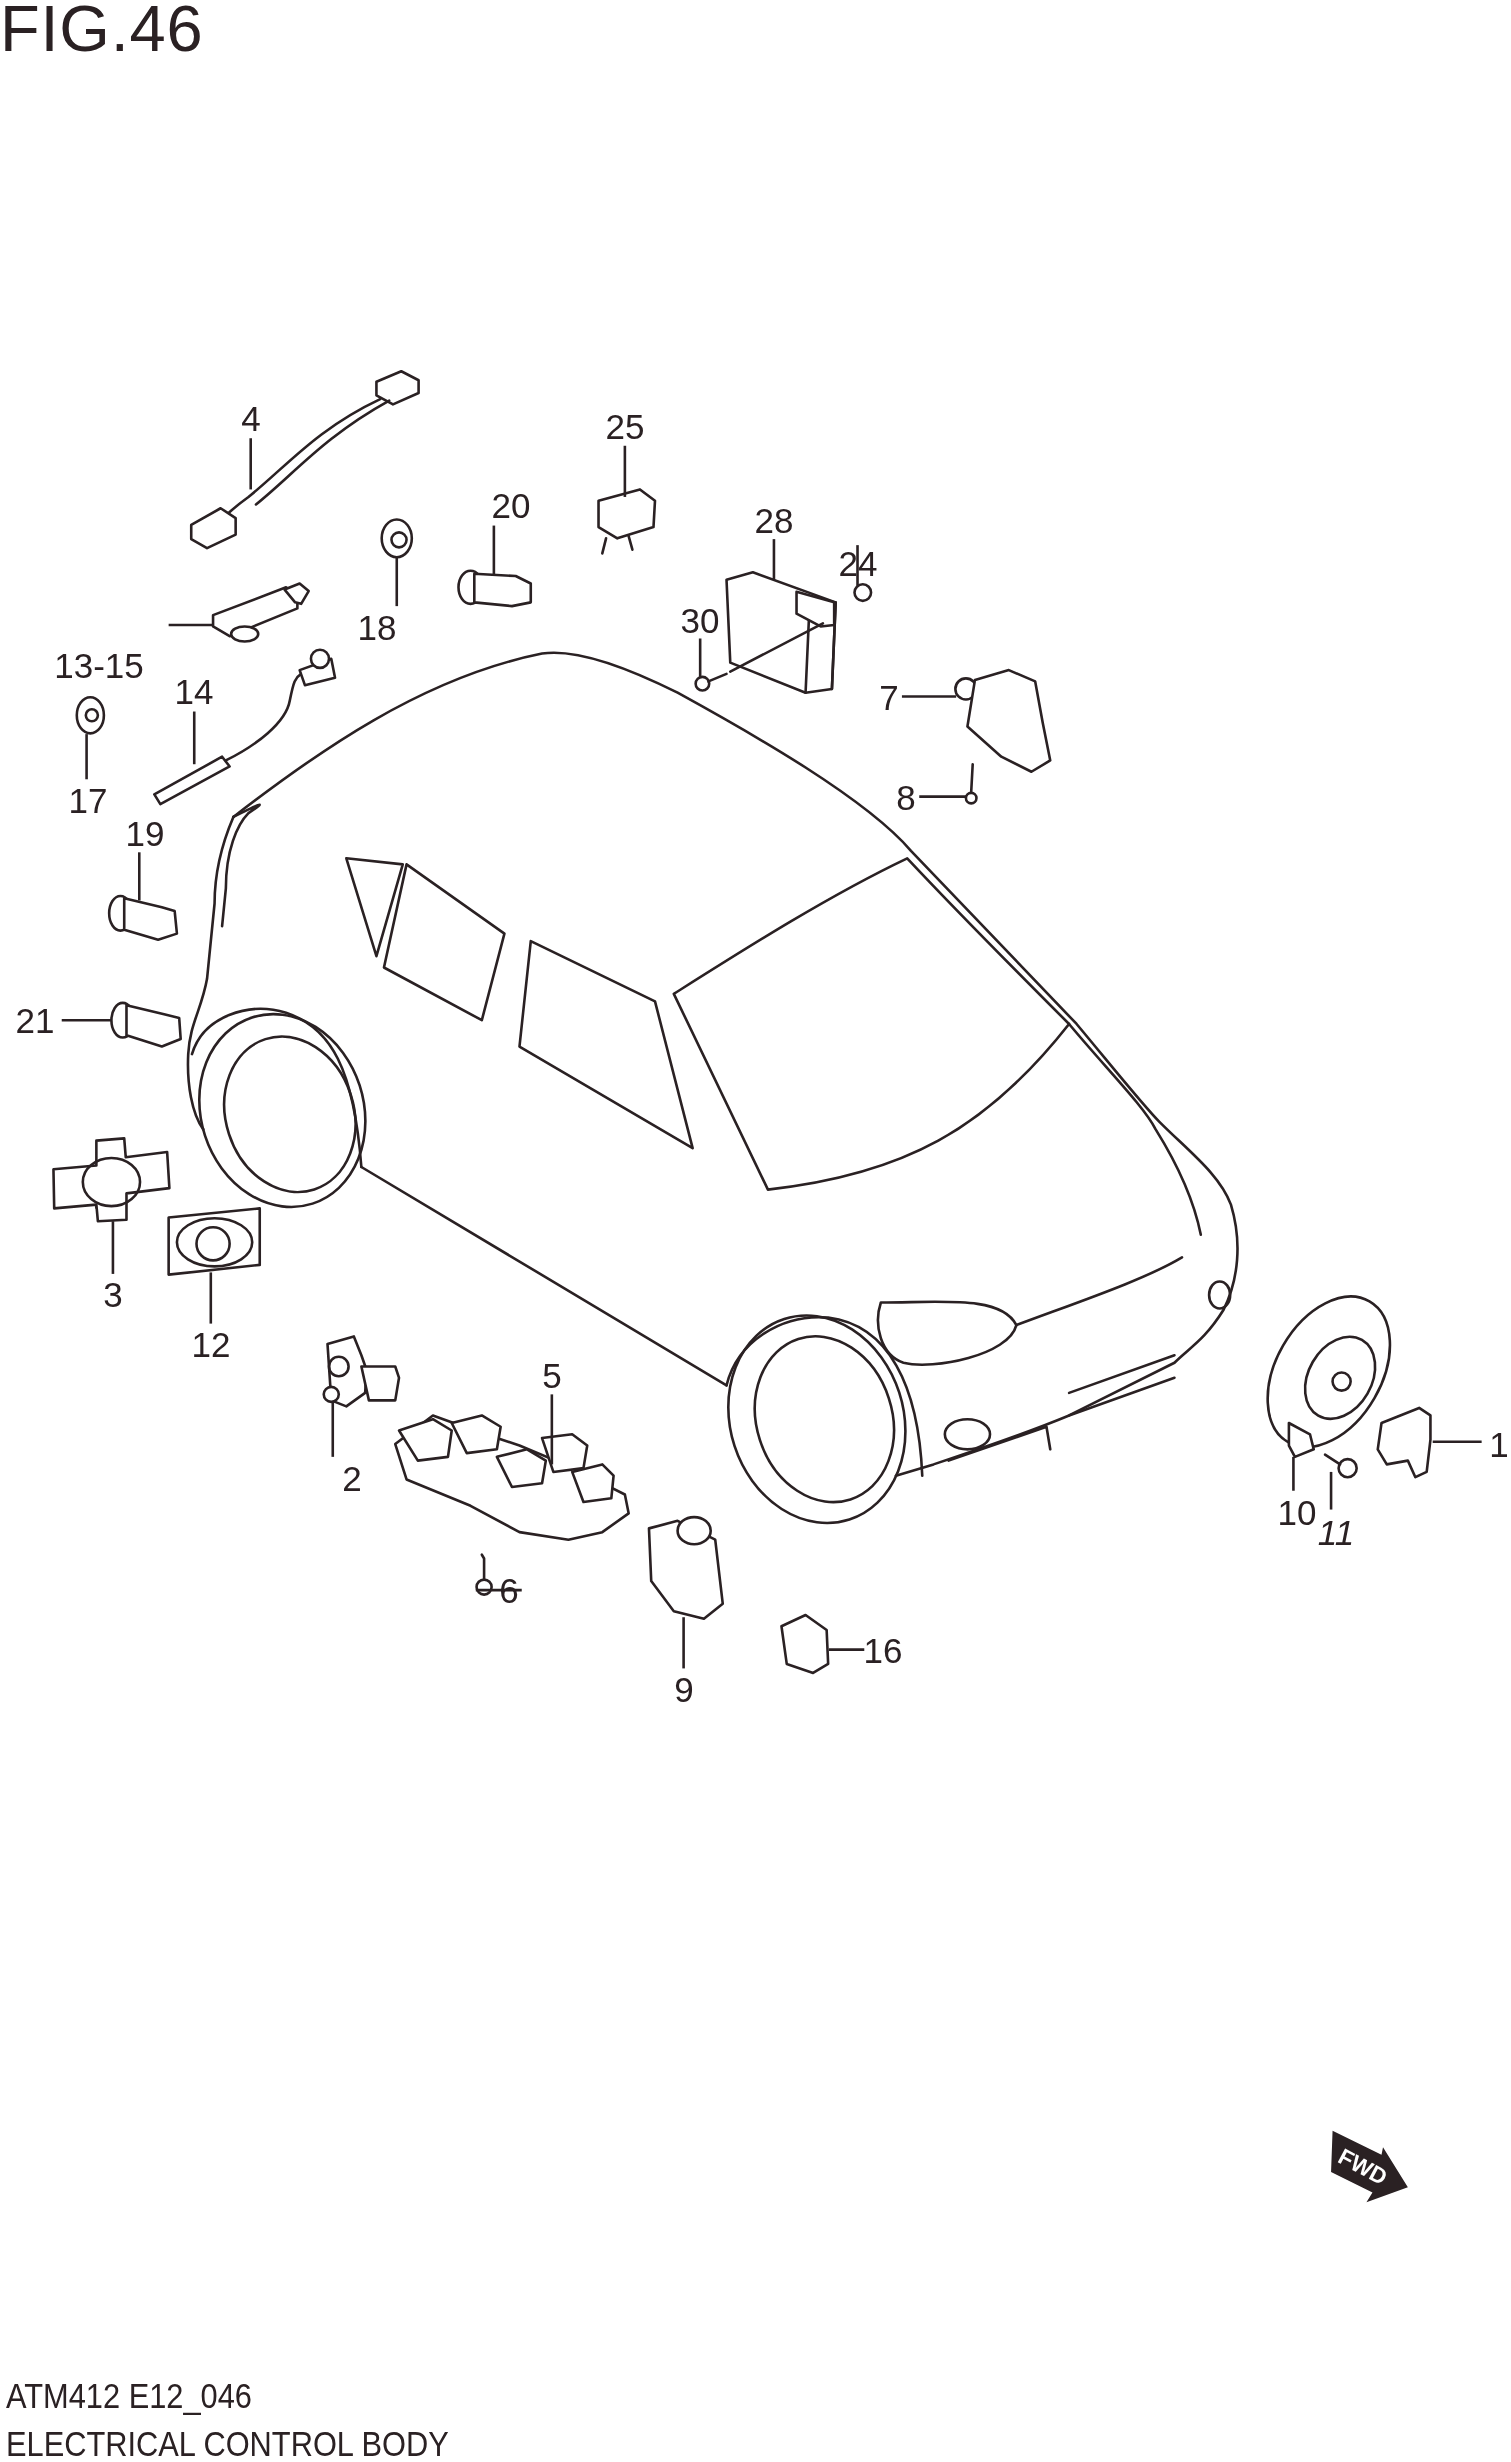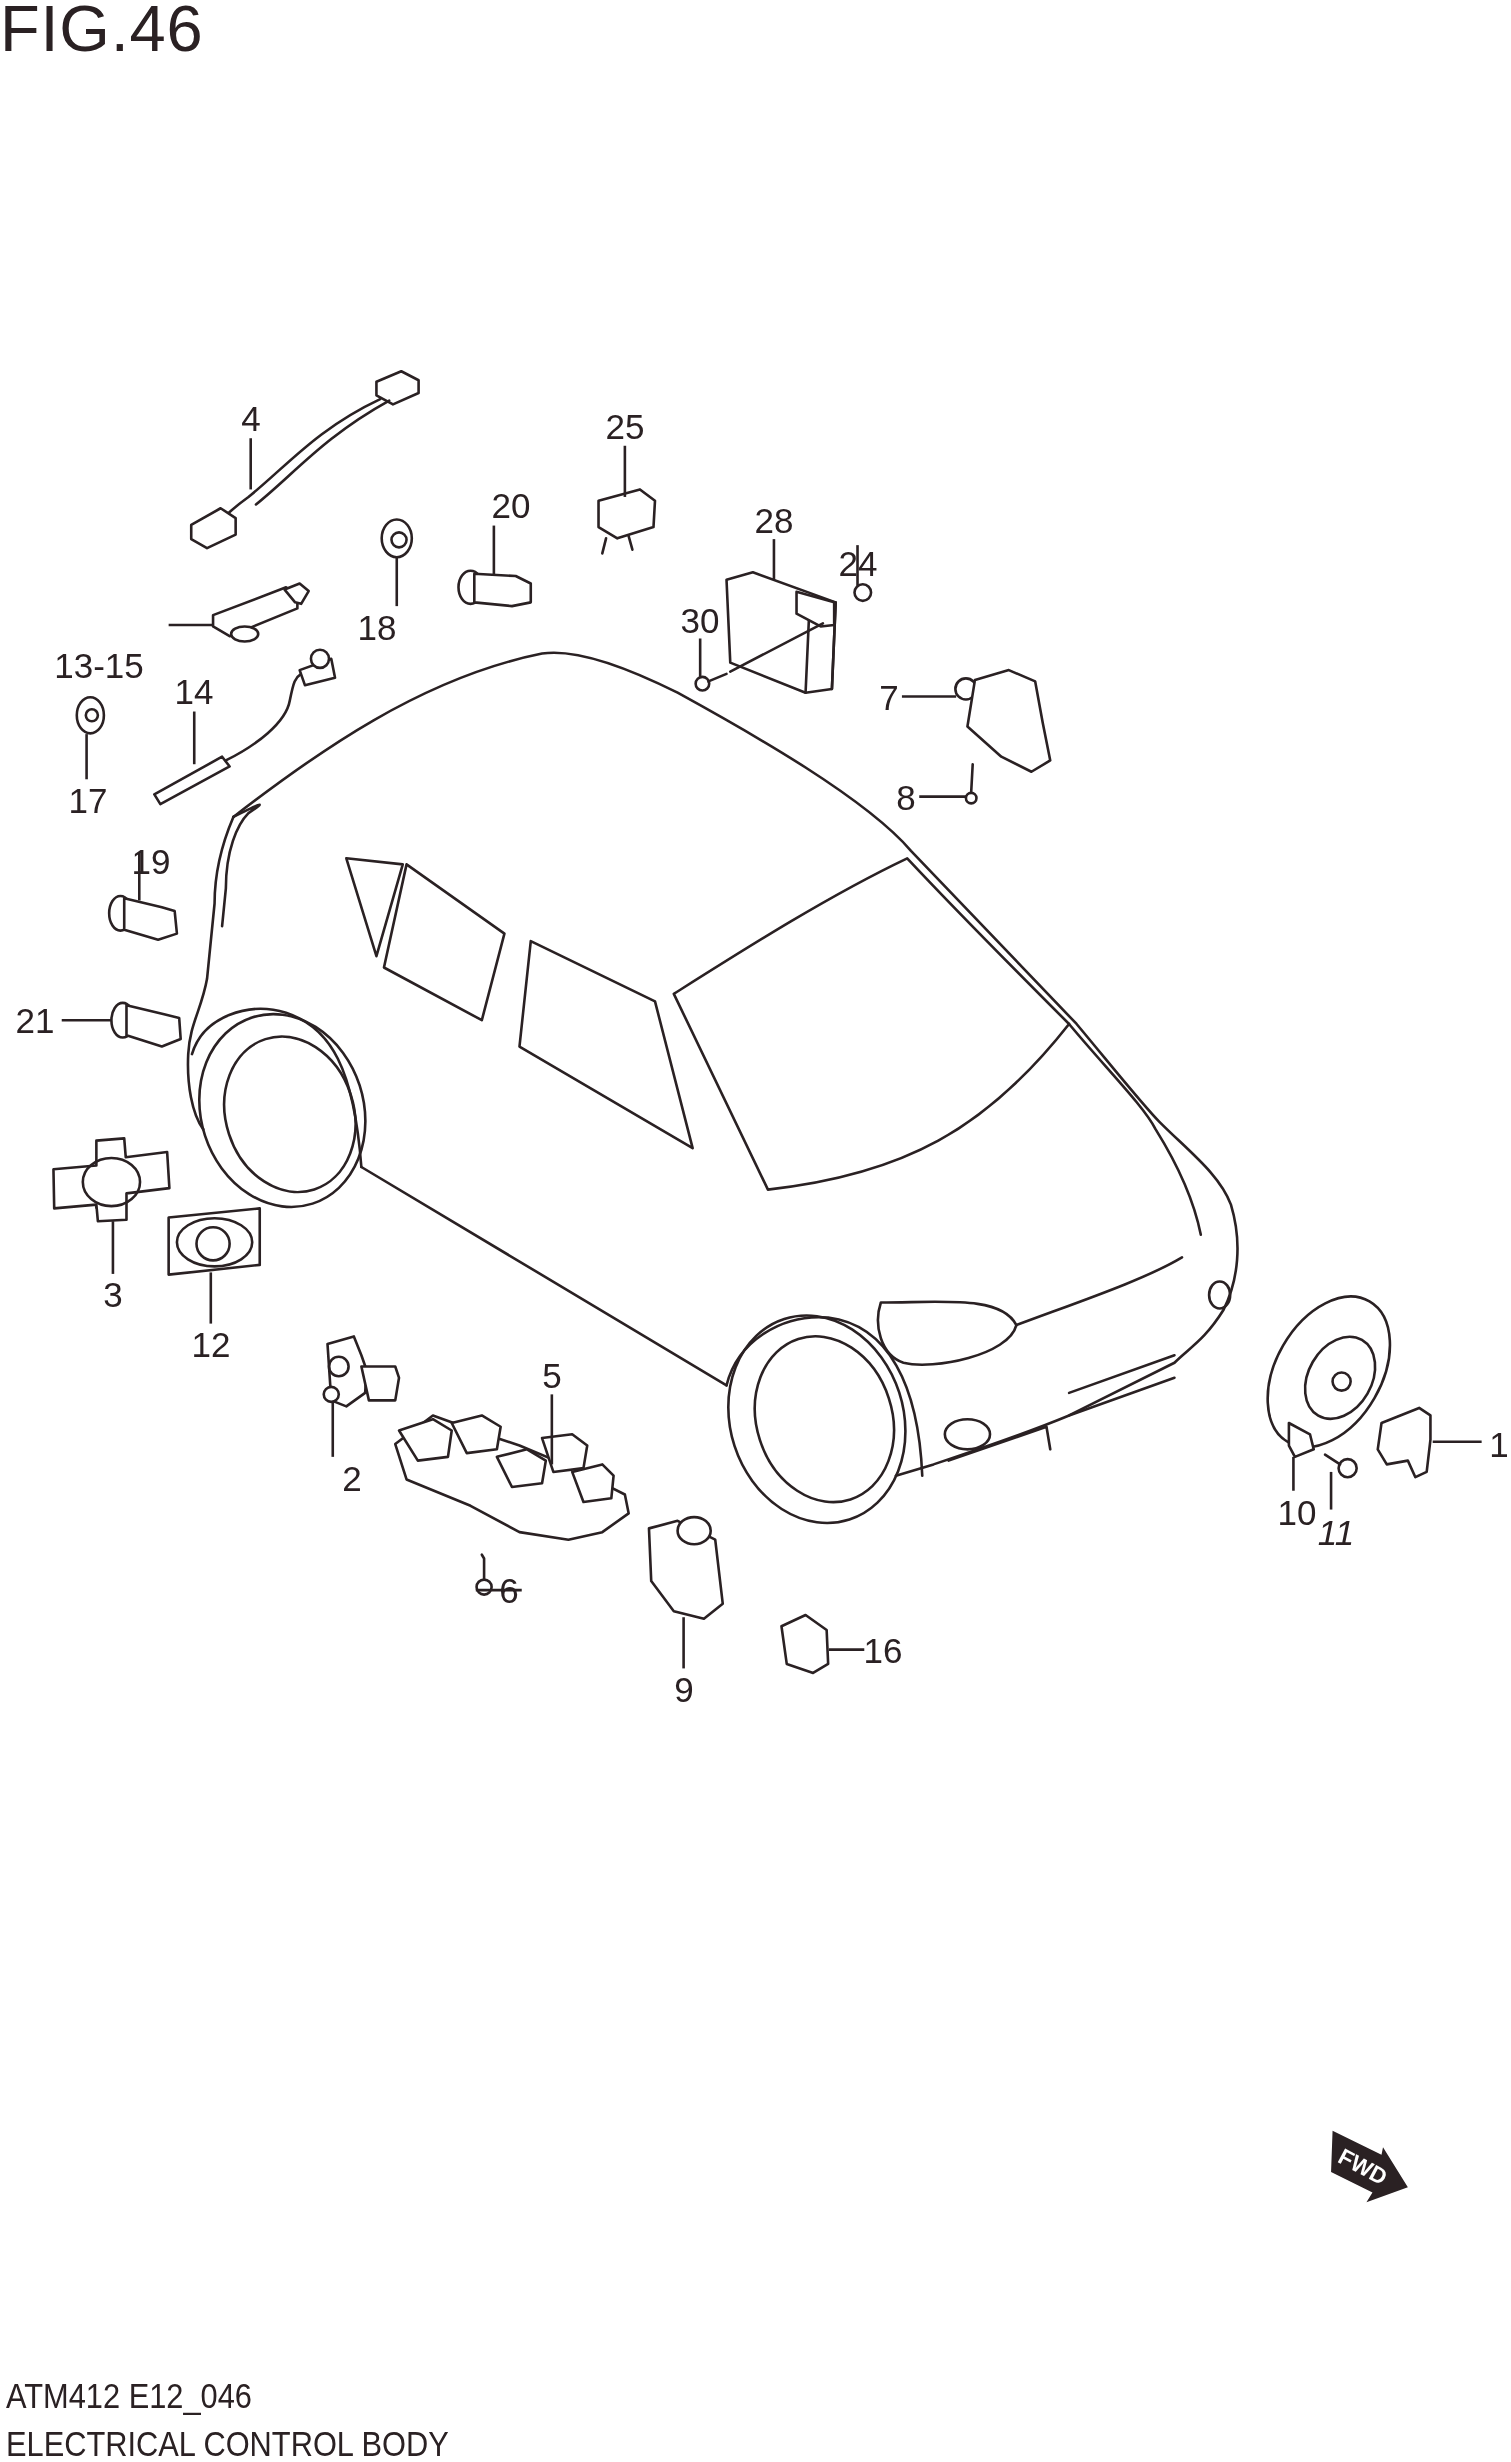--- a/index.html
+++ b/index.html
@@ -230,21 +230,21 @@
     <div class="callout" style="left: 906px; top: 797px;">8</div>
     <div class="callout" style="left: 684px; top: 1689px;">9</div>
     <div class="callout" style="left: 1297px; top: 1512px;">10</div>
     <div class="callout" style="left: 1336px; top: 1532px; font-style: italic;">11</div>
     <div class="callout" style="left: 211px; top: 1344px;">12</div>
     <div class="callout" style="left: 99px; top: 625px; margin-top: 40px;">13‑15</div>
     <div class="callout" style="left: 194px; top: 691px;">14</div>
     <div class="callout" style="left: 883px; top: 1650px;">16</div>
     <div class="callout" style="left: 88px; top: 800px;">17</div>
     <div class="callout" style="left: 377px; top: 627px;">18</div>
-    <div class="callout" style="left: 151px; top: 833px; margin-top: 28px;">19</div>
+    <div class="callout" style="left: 145px; top: 833px;">19</div>
     <div class="callout" style="left: 494px; top: 505px; margin-left: 17px;">20</div>
     <div class="callout" style="left: 35px; top: 1020px; text-align: right;">21</div>
     <div class="callout" style="left: 774px; top: 520px;">28</div>
     <div class="callout" style="left: 700px; top: 620px;">30</div>
     <div class="callout" style="left: 858px; top: 526px; margin-top: 37px;">24</div>
     <div class="callout" style="left: 625px; top: 426px;">25</div>
   </div>
 
 <div class="footer" style="top:2378px;">ATM412 E12_046</div>
 <div class="footer" style="top:2426px;">ELECTRICAL CONTROL BODY</div>

